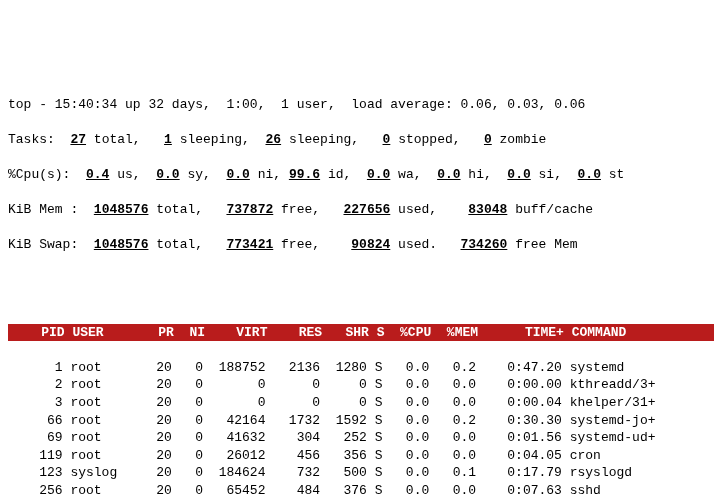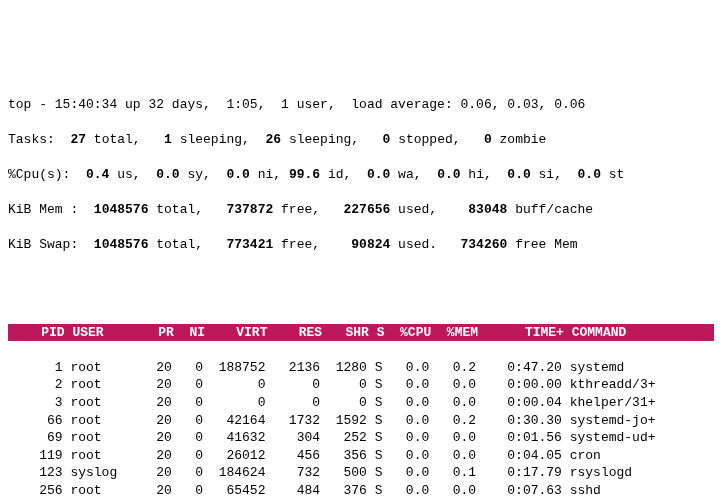--- a/index.html
+++ b/index.html
@@ -5,37 +5,37 @@
   body {
     margin: 0;
     padding: 8px;
     background: #fff;
     color: #000;
     font-family: "Menlo", "Consolas", "Courier New", monospace;
     font-size: 13px;
     line-height: 1.35;
     white-space: pre;
   }
-  .bold { font-weight: bold; }
+  .bold { font-weight: bold; text-decoration: underline; }
   .hdr {
-    background: #be185d;
+    background: #b91c1c;
     color: #fff;
     font-weight: bold;
     display: inline-block;
     padding: 0 2px;
   }
   .row { display: block; }
 </style>
 </head>
 <body>
 
 
 
 <div>
-<span class="row"><span>top - </span><span>15:40:34</span><span> up </span><span>32 days,  1:05</span><span>,  </span><span>1 user</span><span>,  load average: </span><span>0.06, 0.03, 0.06</span></span>
+<span class="row"><span>top - </span><span>15:40:34</span><span> up </span><span>32 days,  1:00</span><span>,  </span><span>1 user</span><span>,  load average: </span><span>0.06, 0.03, 0.06</span></span>
 <span class="row"><span>Tasks:  </span><span class="bold">27</span><span> total,   </span><span class="bold">1</span><span> sleeping,  </span><span class="bold">26</span><span> sleeping,   </span><span class="bold">0</span><span> stopped,   </span><span class="bold">0</span><span> zombie</span></span>
 <span class="row"><span>%Cpu(s):  </span><span class="bold">0.4</span><span> us,  </span><span class="bold">0.0</span><span> sy,  </span><span class="bold">0.0</span><span> ni, </span><span class="bold">99.6</span><span> id,  </span><span class="bold">0.0</span><span> wa,  </span><span class="bold">0.0</span><span> hi,  </span><span class="bold">0.0</span><span> si,  </span><span class="bold">0.0</span><span> st</span></span>
 <span class="row"><span>KiB Mem :  </span><span class="bold">1048576</span><span> total,   </span><span class="bold">737872</span><span> free,   </span><span class="bold">227656</span><span> used,    </span><span class="bold">83048</span><span> buff/cache</span></span>
 <span class="row"><span>KiB Swap:  </span><span class="bold">1048576</span><span> total,   </span><span class="bold">773421</span><span> free,    </span><span class="bold">90824</span><span> used.   </span><span class="bold">734260</span><span> free Mem</span></span>
 </div>
 <span class="row"> </span>
 <span class="row hdr" id="hdr">    PID USER       PR  NI    VIRT    RES   SHR S  %CPU  %MEM      TIME+ COMMAND        </span>
 <div id="tbody"><span class="row">      1 root       20   0  188752   2136  1280 S   0.0   0.2    0:47.20 systemd</span><span class="row">      2 root       20   0       0      0     0 S   0.0   0.0    0:00.00 kthreadd/3+</span><span class="row">      3 root       20   0       0      0     0 S   0.0   0.0    0:00.04 khelper/31+</span><span class="row">     66 root       20   0   42164   1732  1592 S   0.0   0.2    0:30.30 systemd-jo+</span><span class="row">     69 root       20   0   41632    304   252 S   0.0   0.0    0:01.56 systemd-ud+</span><span class="row">    119 root       20   0   26012    456   356 S   0.0   0.0    0:04.05 cron</span><span class="row">    123 syslog     20   0  184624    732   500 S   0.0   0.1    0:17.79 rsyslogd</span><span class="row">    256 root       20   0   65452    484   376 S   0.0   0.0    0:07.63 sshd</span><span class="row">    263 vnstat     20   0    7476    424   348 S   0.0   0.0    1:14.05 vnstatd</span></div>
 
 

